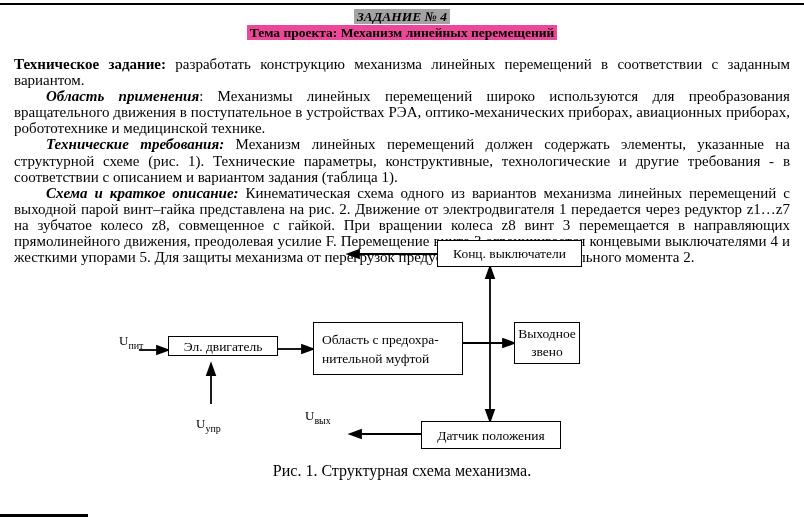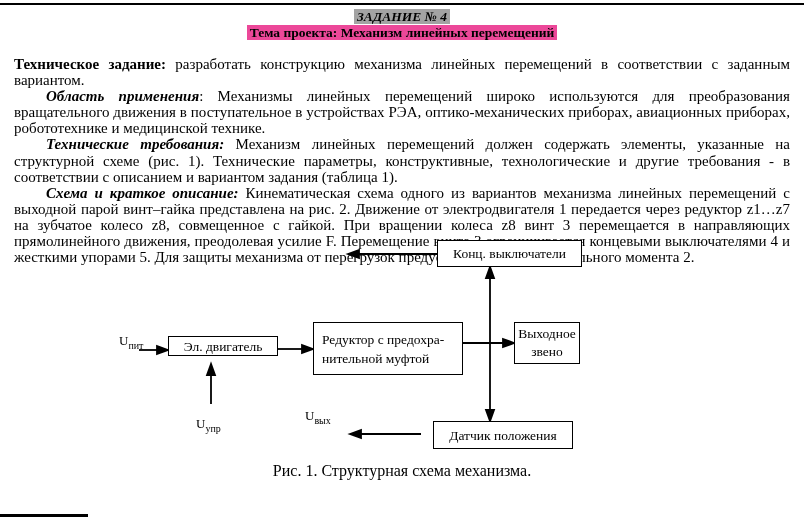--- a/index.html
+++ b/index.html
@@ -94,28 +94,28 @@
       </g>
     </svg>
 
     <div class="dbox center" style="left:437px;top:8px;width:145px;height:27px;">
       <span>Конц. выключатели</span>
     </div>
     <div class="dbox center" style="left:168px;top:104px;width:110px;height:20px;">
       <span>Эл. двигатель</span>
     </div>
     <div class="dbox left" style="left:313px;top:90px;width:150px;height:53px;">
-      <span>Редуктор с предохра-</span>
+      <span>Область с предохра-</span>
       <span>нительной муфтой</span>
     </div>
     <div class="dbox center" style="left:514px;top:90px;width:66px;height:42px;line-height:18px;">
       <span>Выходное</span>
       <span>звено</span>
     </div>
-    <div class="dbox center" style="left:433px;top:189px;width:140px;height:28px;">
+    <div class="dbox center" style="left:421px;top:189px;width:140px;height:28px;">
       <span>Датчик положения</span>
     </div>
 
     <div class="sig" style="left:119px;top:101px;"><span>U</span><sub>пит</sub></div>
     <div class="sig" style="left:196px;top:176px;margin-top:8px;"><span>U</span><sub>упр</sub></div>
     <div class="sig" style="left:305px;top:176px;"><span>U</span><sub>вых</sub></div>
 
     <div class="caption">Рис. 1. Структурная схема механизма.</div>
   </div>
 

